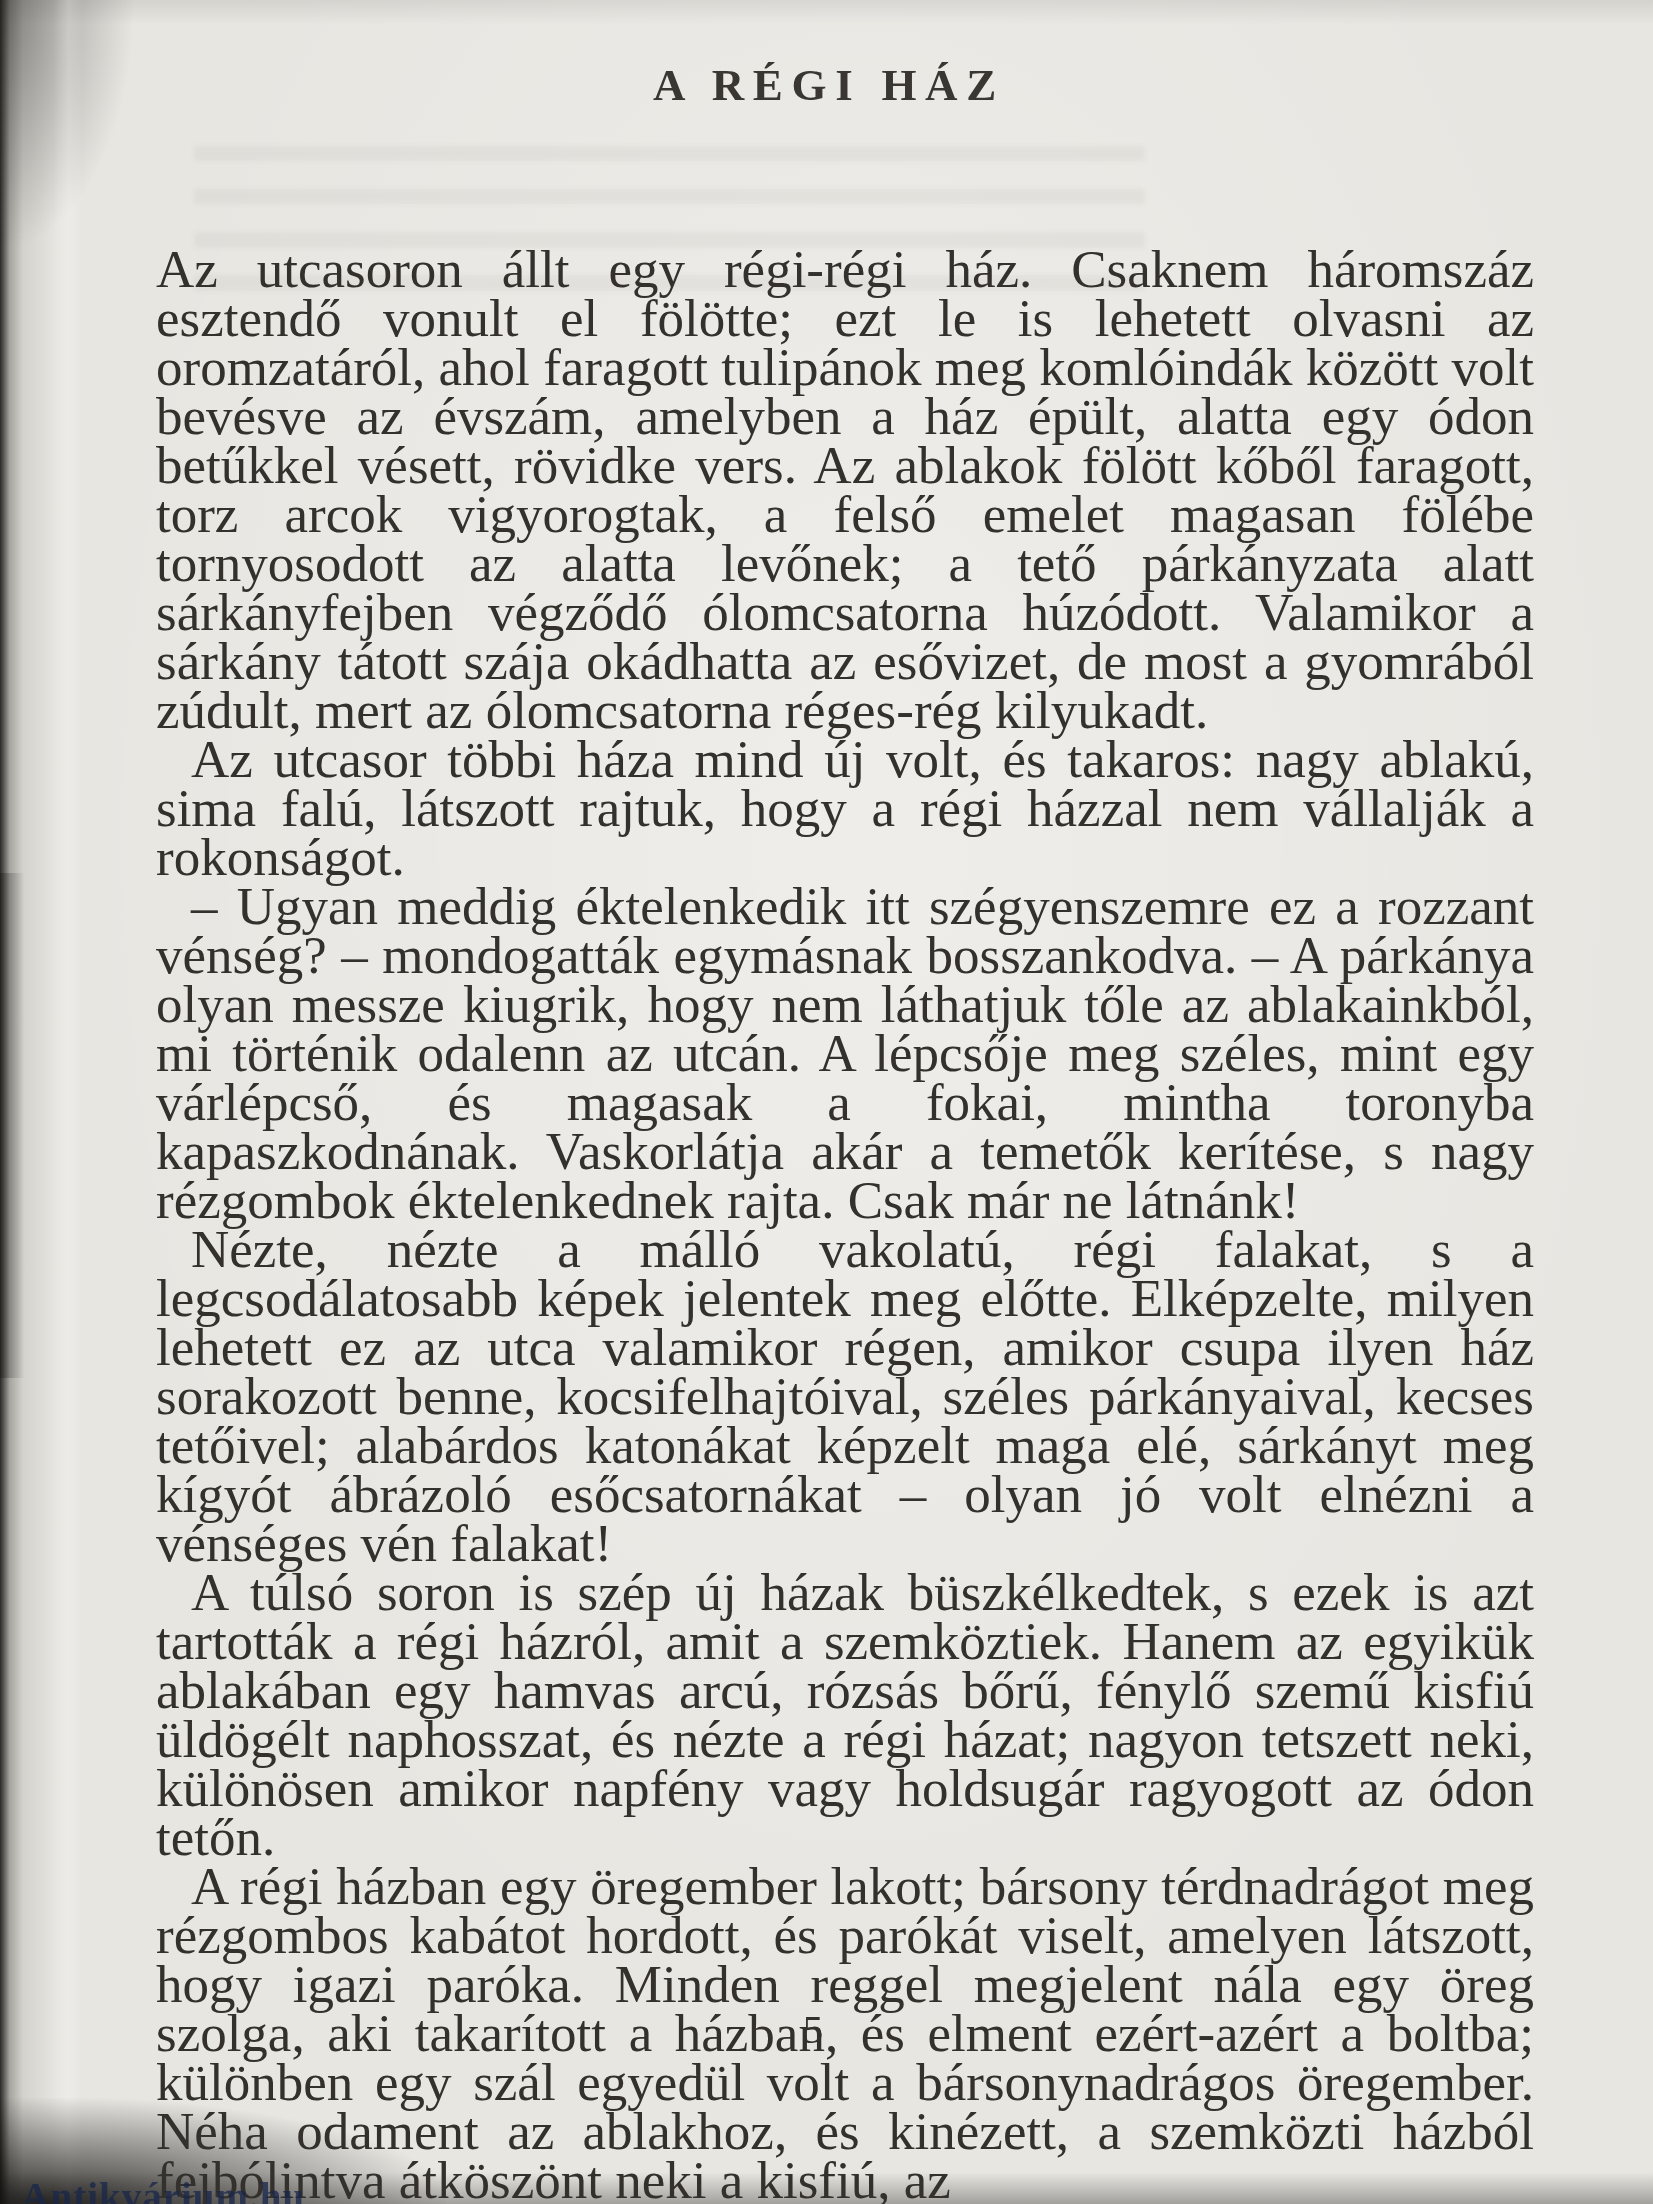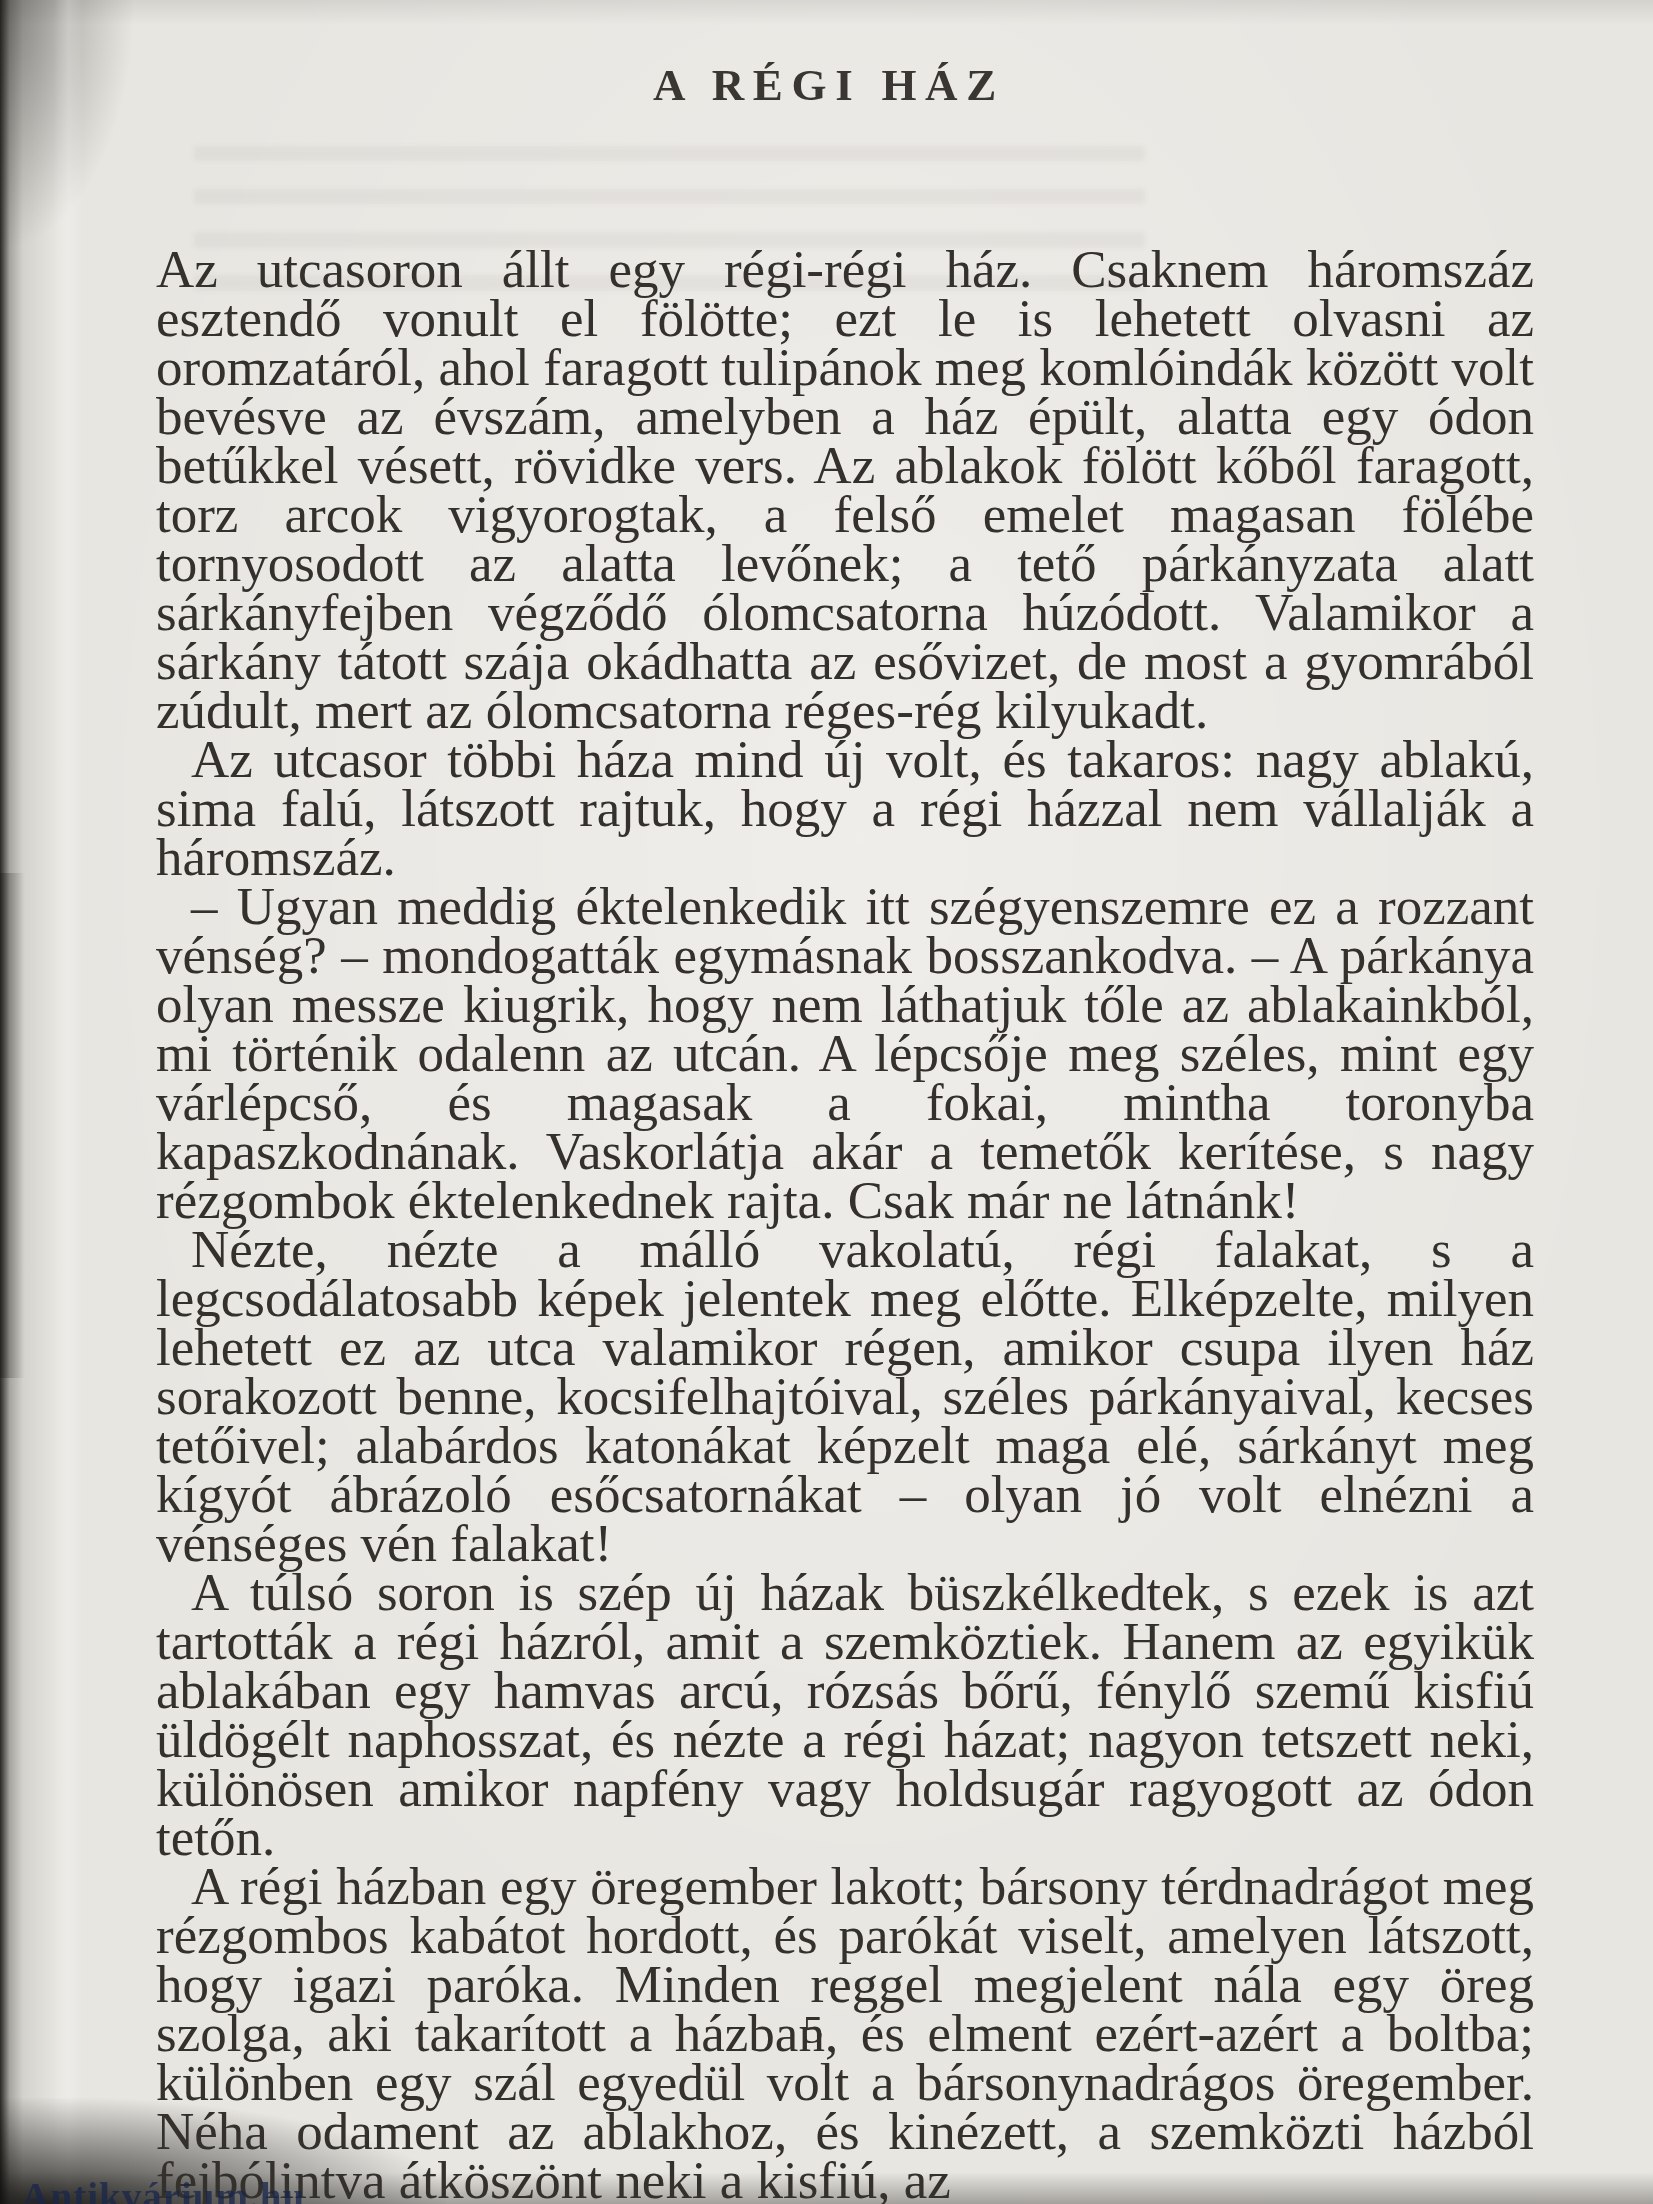--- a/index.html
+++ b/index.html
@@ -114,21 +114,21 @@
   <div class="showthrough"></div>
   <div class="corner-tl"></div>
   <div class="edge-smudge-mid"></div>
   <div class="curve-highlight"></div>
   <div class="corner-bl"></div>
 
   <h1 class="title">A RÉGI HÁZ</h1>
 
   <div class="body-text">
     <p class="no-indent">Az utcasoron állt egy régi-régi ház. Csaknem háromszáz esztendő vonult el fölötte; ezt le is lehetett olvasni az oromzatáról, ahol faragott tulipánok meg komlóindák között volt bevésve az évszám, amelyben a ház épült, alatta egy ódon betűkkel vésett, rövidke vers. Az ablakok fölött kőből faragott, torz arcok vigyorogtak, a felső emelet magasan fölébe tornyosodott az alatta levőnek; a tető párkányzata alatt sárkányfejben végződő ólomcsatorna húzódott. Valamikor a sárkány tátott szája okádhatta az esővizet, de most a gyomrából zúdult, mert az ólomcsatorna réges-rég kilyukadt.</p>
-    <p>Az utcasor többi háza mind új volt, és takaros: nagy ablakú, sima falú, látszott rajtuk, hogy a régi házzal nem vállalják a háromszáz.</p>
+    <p>Az utcasor többi háza mind új volt, és takaros: nagy ablakú, sima falú, látszott rajtuk, hogy a régi házzal nem vállalják a rokonságot.</p>
     <p>– Ugyan meddig éktelenkedik itt szégyenszemre ez a rozzant vénség? – mondogatták egymásnak bosszankodva. – A párkánya olyan messze kiugrik, hogy nem láthatjuk tőle az ablakainkból, mi történik odalenn az utcán. A lépcsője meg széles, mint egy várlépcső, és magasak a fokai, mintha toronyba kapaszkodnának. Vaskorlátja akár a temetők kerítése, s nagy rézgombok éktelenkednek rajta. Csak már ne látnánk!</p>
     <p>Nézte, nézte a málló vakolatú, régi falakat, s a legcsodálatosabb képek jelentek meg előtte. Elképzelte, milyen lehetett ez az utca valamikor régen, amikor csupa ilyen ház sorakozott benne, kocsifelhajtóival, széles párkányaival, kecses tetőivel; alabárdos katonákat képzelt maga elé, sárkányt meg kígyót ábrázoló esőcsatornákat – olyan jó volt elnézni a vénséges vén falakat!</p>
     <p>A túlsó soron is szép új házak büszkélkedtek, s ezek is azt tartották a régi házról, amit a szemköztiek. Hanem az egyikük ablakában egy hamvas arcú, rózsás bőrű, fénylő szemű kisfiú üldögélt naphosszat, és nézte a régi házat; nagyon tetszett neki, különösen amikor napfény vagy holdsugár ragyogott az ódon tetőn.</p>
     <p>A régi házban egy öregember lakott; bársony térdnadrágot meg rézgombos kabátot hordott, és parókát viselt, amelyen látszott, hogy igazi paróka. Minden reggel megjelent nála egy öreg szolga, aki takarított a házban, és elment ezért-azért a boltba; különben egy szál egyedül volt a bársonynadrágos öregember. Néha odament az ablakhoz, és kinézett, a szemközti házból fejbólintva átköszönt neki a kisfiú, az</p>
   </div>
 
   <div class="page-number">5</div>
 
   <div class="watermark">Antikvárium.hu</div>
 

